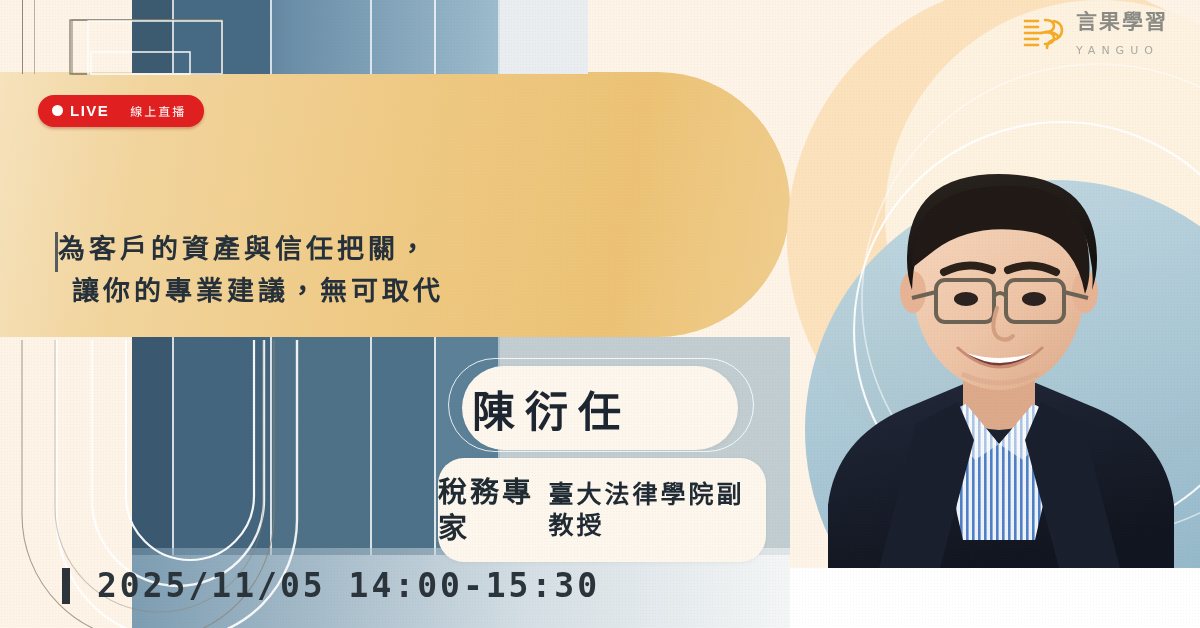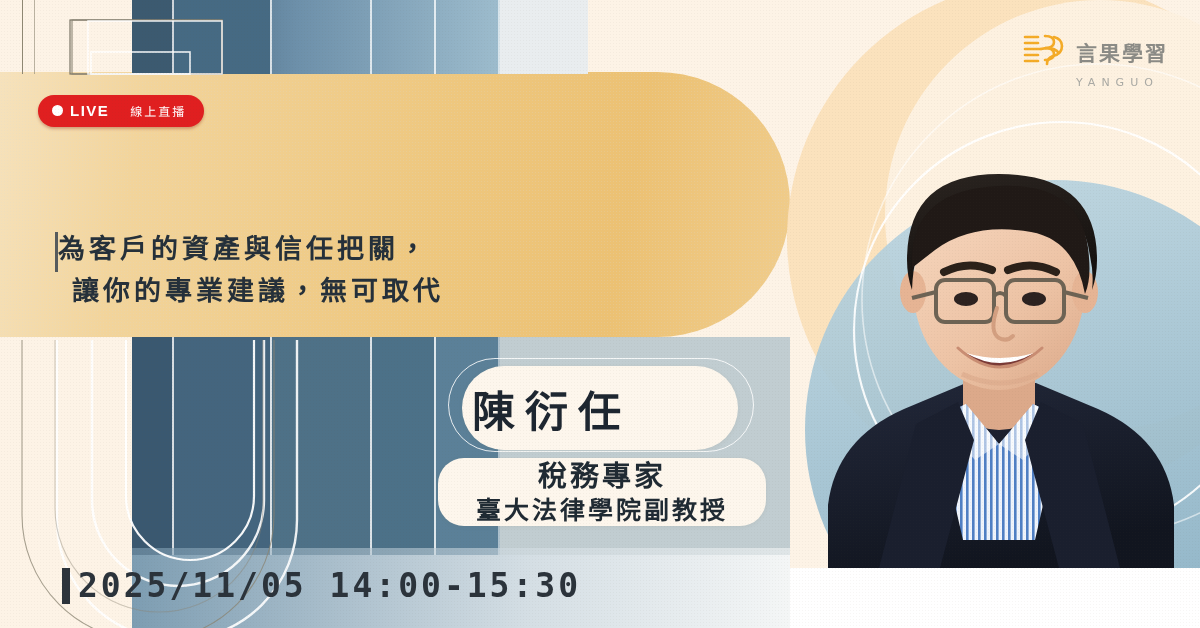--- a/index.html
+++ b/index.html
@@ -85,54 +85,54 @@
     box-shadow:0 1px 4px rgba(120,100,70,.08);
   }
   .name-text{
     font-family:"DejaVu Serif","Liberation Serif",serif;
     font-weight:bold;font-size:43px;letter-spacing:10px;
     color:#1d2630;padding-left:10px;
   }
 
   
   .cred-box{
-    position:absolute;left:438px;top:458px;width:328px;height:68px;
+    position:absolute;left:438px;top:458px;width:328px;height:104px;
     background:#fdf6ec;border-radius:26px;z-index:8;
-    display:flex;flex-direction:column;align-items:center;justify-content:center;
+    display:flex;align-items:center;justify-content:center;
     box-shadow:0 1px 4px rgba(120,100,70,.08);
   }
   .cred-line{
     font-family:"DejaVu Sans","Liberation Sans",sans-serif;
     font-weight:bold;color:#1f2a33;letter-spacing:3px;line-height:1.25;
   }
   .cred-1{font-size:29px;}
   .cred-2{font-size:25px;}
 
   
   .date-row{
     position:absolute;left:62px;top:566px;z-index:9;
-    display:flex;align-items:center;gap:8px;
+    display:flex;align-items:center;gap:27px;
   }
   .date-rule{width:8px;height:36px;background:#2c333b;}
   .date-text{
     font-family:"DejaVu Sans Mono","Liberation Mono",monospace;
     font-weight:bold;font-size:33px;letter-spacing:3px;color:#2b333b;
     white-space:nowrap;
   }
 
   
   .logo{
     position:absolute;right:32px;top:12px;z-index:10;
     display:flex;align-items:center;gap:9px;
   }
   .logo-mark{width:46px;height:40px;}
   .logo-words{display:flex;flex-direction:column;line-height:1;}
   .logo-cn{
     font-family:"DejaVu Sans","Liberation Sans",sans-serif;
-    font-size:21px;font-weight:bold;color:#8b8b86;letter-spacing:2px;margin-top:32px;
+    font-size:21px;font-weight:bold;color:#8b8b86;letter-spacing:2px;
   }
   .logo-en{
     font-family:"DejaVu Sans","Liberation Sans",sans-serif;
     font-size:11px;color:#a9a9a4;letter-spacing:6px;margin-top:12px;
   }
   .white-foot{position:absolute;left:790px;top:568px;width:410px;height:60px;background:#ffffff;z-index:6;}
 
   
   .noise{
     position:absolute;inset:0;pointer-events:none;z-index:20;opacity:.055;

